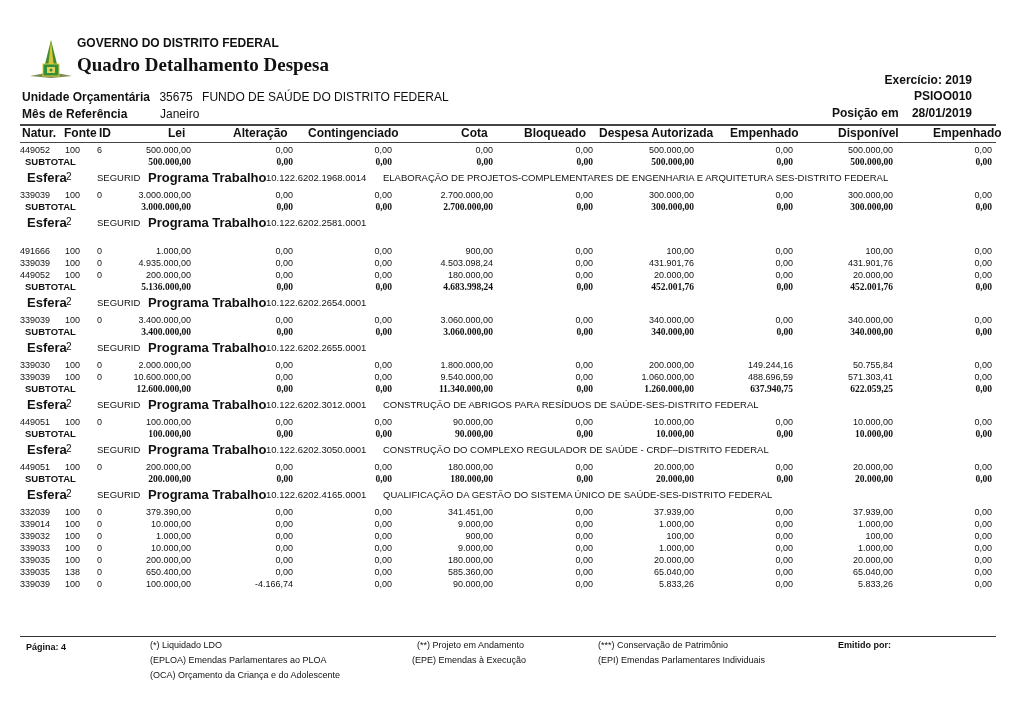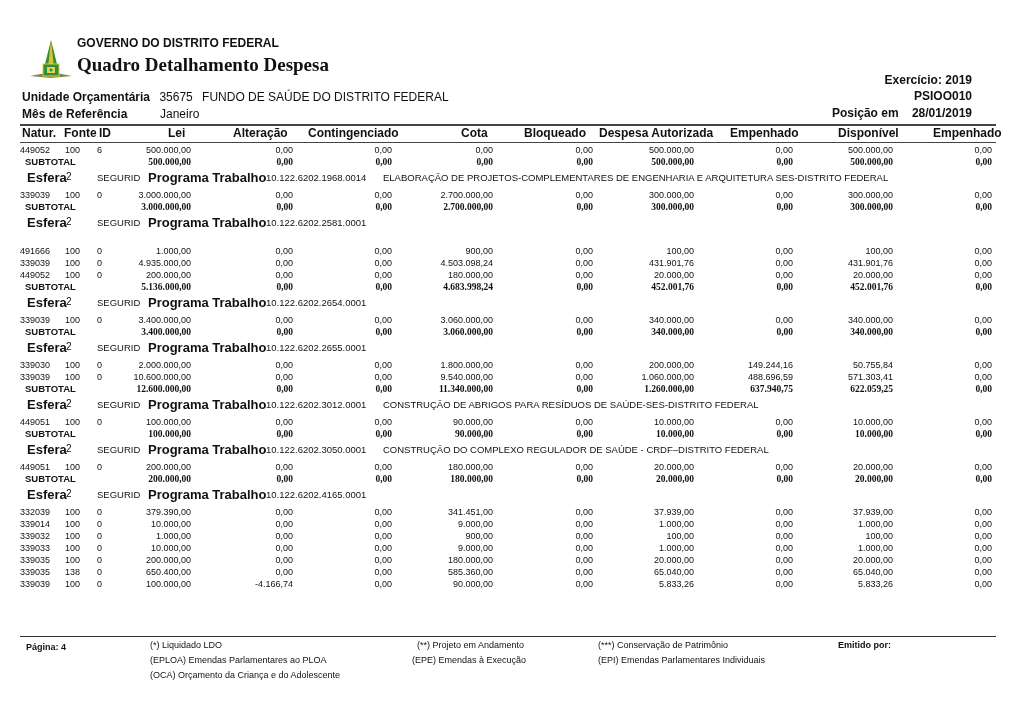--- a/index.html
+++ b/index.html
@@ -370,20 +370,21 @@
       <span class="num r" style="right:231px">0,00</span>
       <span class="num r" style="right:131px">20.000,00</span>
       <span class="num r" style="right:32px">0,00</span>
     </div>
     <div class="esf">
       <span class="e1" style="">Esfera</span>
       <span class="e2" style="">2</span>
       <span class="e3" style="">SEGURID</span>
       <span class="e4" style="">Programa Trabalho</span>
       <span class="e5" style="">10.122.6202.4165.0001</span>
+      <span class="e6" style="">QUALIFICAÇÃO DA GESTÃO DO SISTEMA ÚNICO DE SAÚDE-SES-DISTRITO FEDERAL</span>
     </div>
     <div class="gap"></div>
     <div class="row">
       <span style="left:20px">332039</span>
       <span style="left:65px">100</span>
       <span style="left:97px">0</span>
       <span class="r" style="right:833px">379.390,00</span>
       <span class="r" style="right:731px">0,00</span>
       <span class="r" style="right:632px">0,00</span>
       <span class="r" style="right:531px">341.451,00</span>

